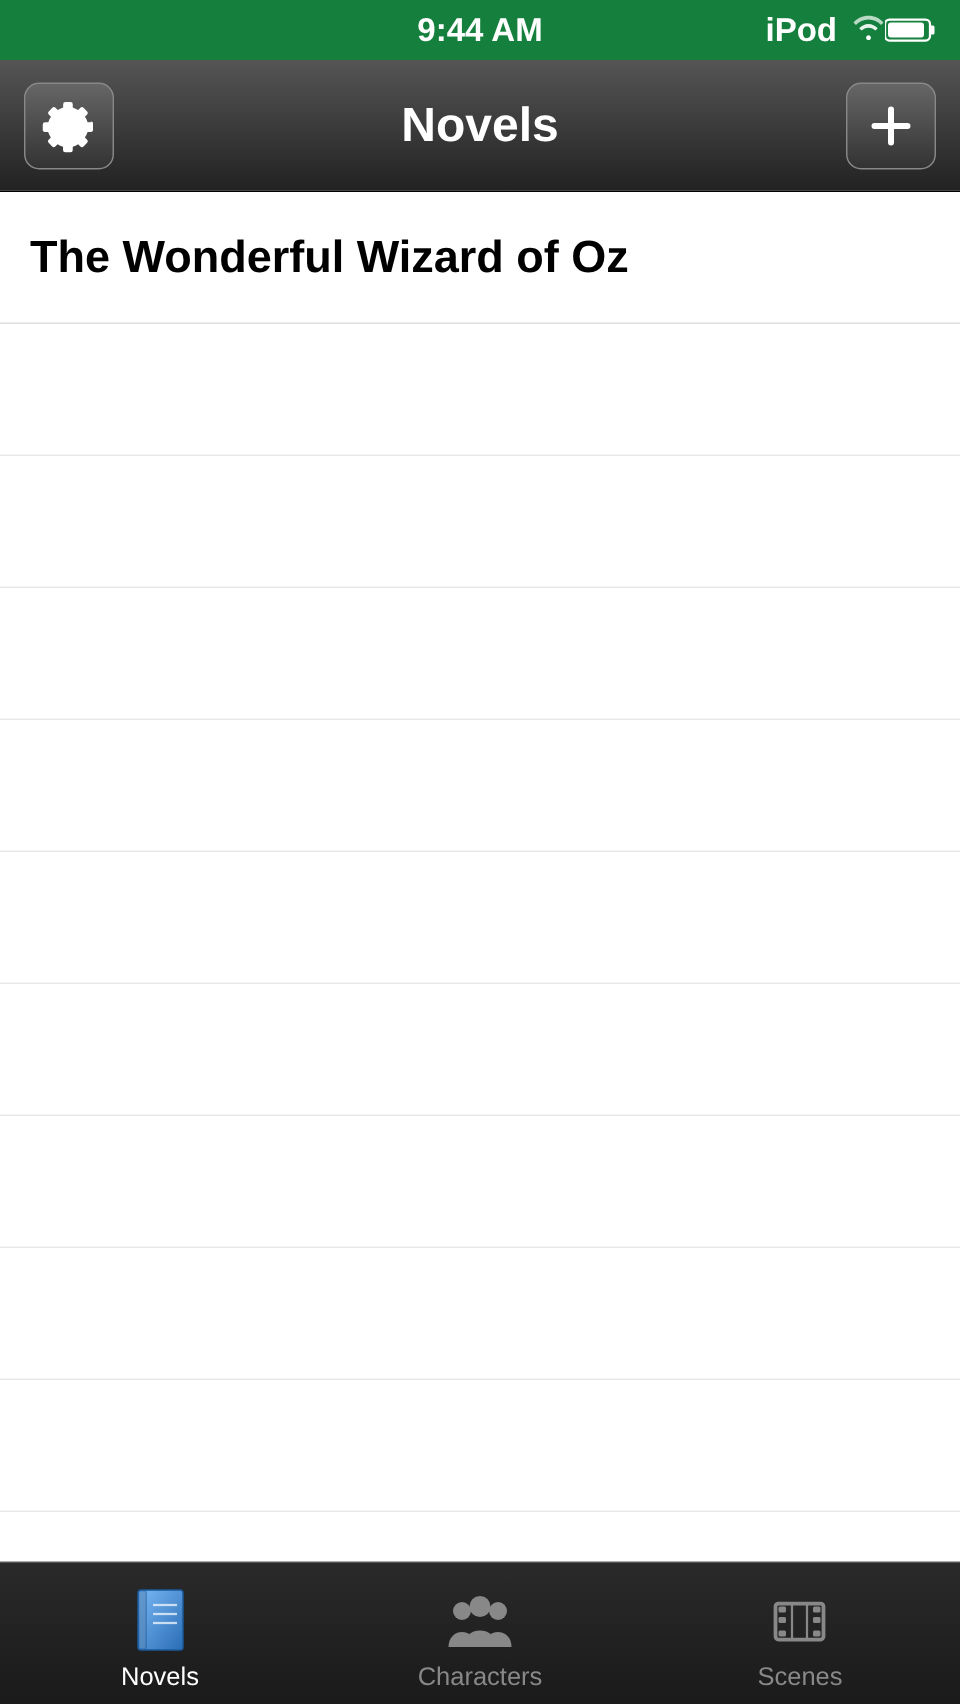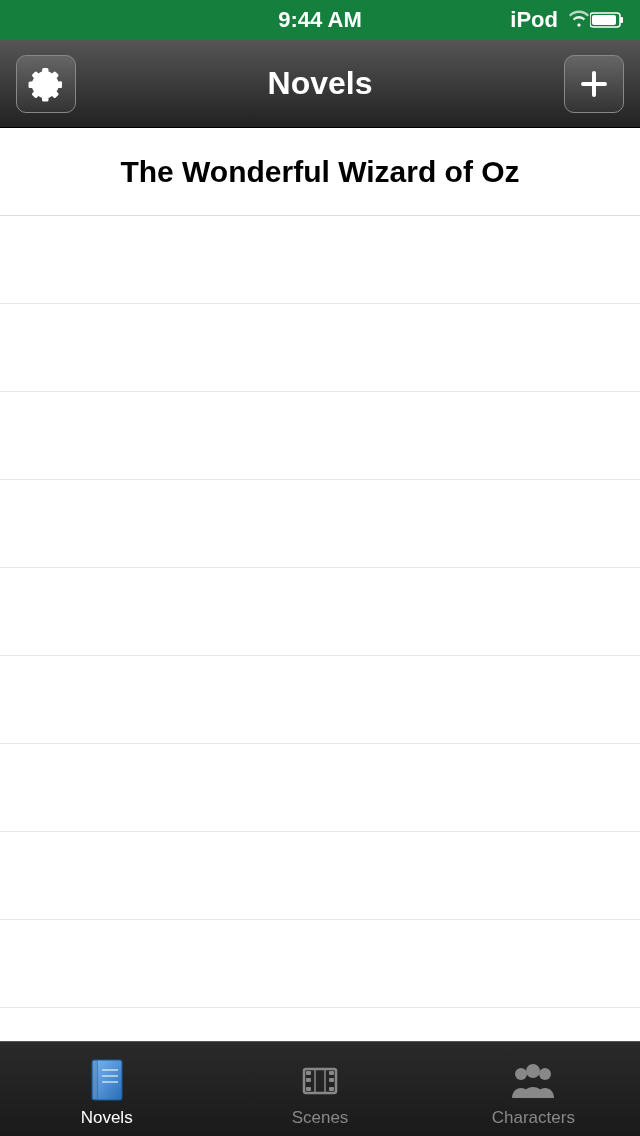--- a/index.html
+++ b/index.html
@@ -91,21 +91,20 @@
       height: calc(1136px - 40px - 88px - 95px);
       overflow: hidden;
     }
 
     .list-item {
       height: 88px;
       border-bottom: 1px solid #ddd;
       display: flex;
       align-items: center;
       padding: 0 20px;
-      justify-content: center;
     }
 
     .list-item:first-child {
       border-top: none;
     }
 
     .list-item-title {
       font-size: 30px;
       font-weight: bold;
       color: #000;
@@ -240,50 +239,50 @@
         <line x1="16" y1="24" x2="32" y2="24" stroke="white" stroke-width="1.5" opacity="0.7"></line>
 
         <rect x="7" y="3" width="4" height="38" rx="1" fill="white" opacity="0.15"></rect>
       </svg>
     </div>
     <span class="tab-label">Novels</span>
   </div>
 
   <div class="tab-item">
     <div class="tab-icon">
+      <svg width="46" height="42" viewBox="0 0 46 42" xmlns="http://www.w3.org/2000/svg" fill="#888">
+
+        <circle cx="11" cy="14" r="6" fill="#888"></circle>
+        <path d="M2 38c0-6 4-10 9-10s9 4 9 10" fill="#888"></path>
+
+        <circle cx="35" cy="14" r="6" fill="#888"></circle>
+        <path d="M26 38c0-6 4-10 9-10s9 4 9 10" fill="#888"></path>
+
+        <circle cx="23" cy="11" r="7" fill="#888"></circle>
+        <path d="M12 38c0-7 5-11 11-11s11 4 11 11" fill="#888"></path>
+      </svg>
+    </div>
+    <span class="tab-label">Characters</span>
+  </div>
+
+  <div class="tab-item">
+    <div class="tab-icon">
       <svg width="40" height="40" viewBox="0 0 40 40" xmlns="http://www.w3.org/2000/svg" fill="#888">
 
         <rect x="4" y="8" width="32" height="24" rx="2" fill="none" stroke="#888" stroke-width="2.5"></rect>
 
         <rect x="6" y="10" width="5" height="4" rx="1" fill="#888"></rect>
         <rect x="6" y="17" width="5" height="4" rx="1" fill="#888"></rect>
         <rect x="6" y="26" width="5" height="4" rx="1" fill="#888"></rect>
         <rect x="29" y="10" width="5" height="4" rx="1" fill="#888"></rect>
         <rect x="29" y="17" width="5" height="4" rx="1" fill="#888"></rect>
         <rect x="29" y="26" width="5" height="4" rx="1" fill="#888"></rect>
 
         <line x1="15" y1="8" x2="15" y2="32" stroke="#888" stroke-width="1.5"></line>
         <line x1="25" y1="8" x2="25" y2="32" stroke="#888" stroke-width="1.5"></line>
       </svg>
     </div>
     <span class="tab-label">Scenes</span>
   </div>
 
-  <div class="tab-item">
-    <div class="tab-icon">
-      <svg width="46" height="42" viewBox="0 0 46 42" xmlns="http://www.w3.org/2000/svg" fill="#888">
-
-        <circle cx="11" cy="14" r="6" fill="#888"></circle>
-        <path d="M2 38c0-6 4-10 9-10s9 4 9 10" fill="#888"></path>
-
-        <circle cx="35" cy="14" r="6" fill="#888"></circle>
-        <path d="M26 38c0-6 4-10 9-10s9 4 9 10" fill="#888"></path>
-
-        <circle cx="23" cy="11" r="7" fill="#888"></circle>
-        <path d="M12 38c0-7 5-11 11-11s11 4 11 11" fill="#888"></path>
-      </svg>
-    </div>
-    <span class="tab-label">Characters</span>
-  </div>
-
 
 
 </div>
 
 </body></html>

